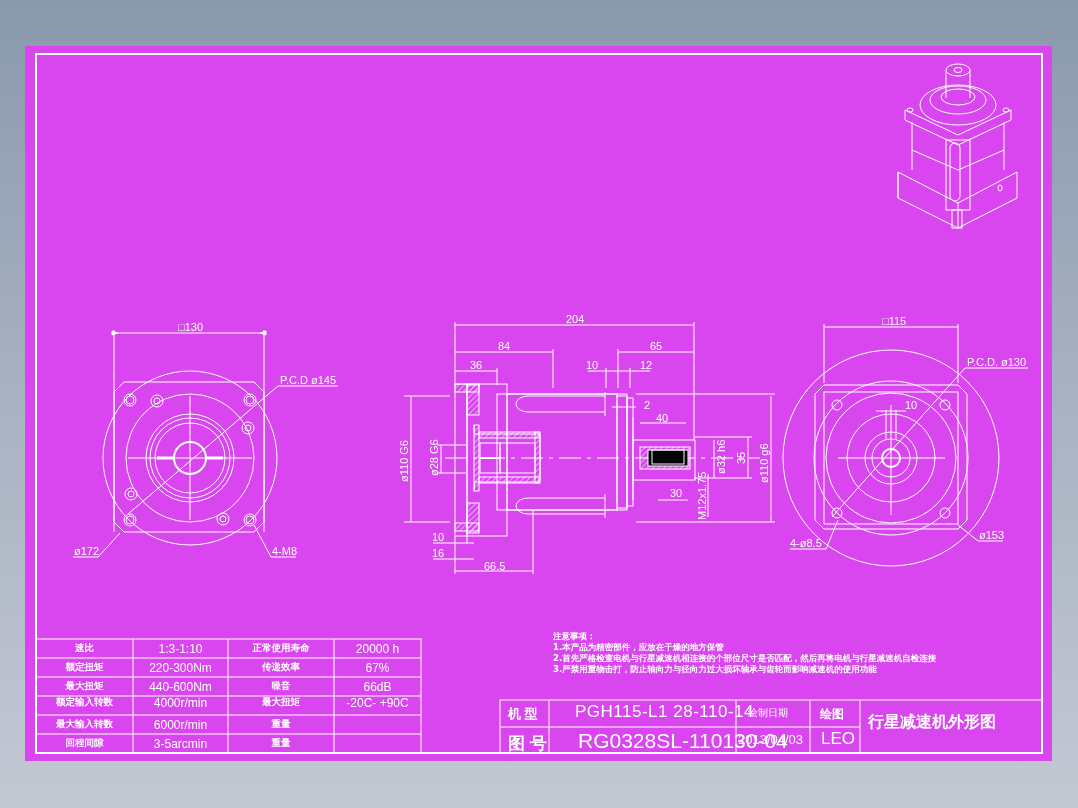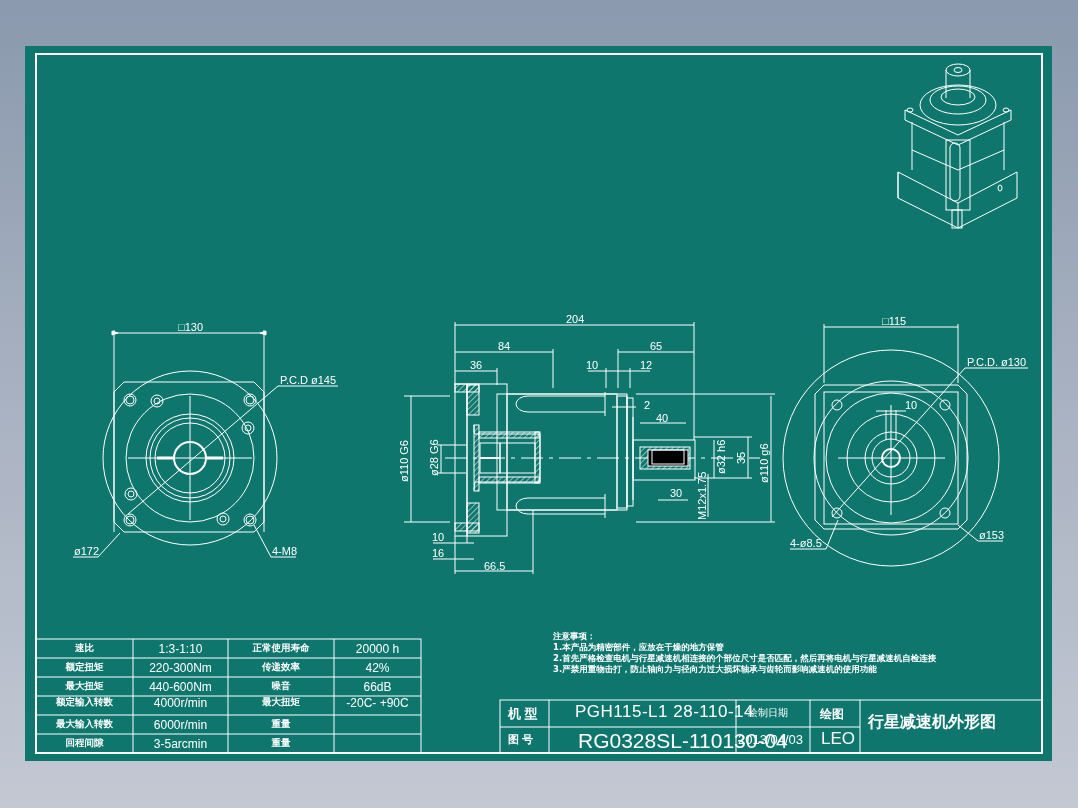--- a/index.html
+++ b/index.html
@@ -1,17 +1,17 @@
 <!DOCTYPE html>
 <html><head>
 <meta charset="utf-8">
 <style>
   html,body{margin:0;padding:0;}
   body{width:1078px;height:808px;background:linear-gradient(180deg,#8a99ad 0%,#a9b2c2 50%,#c3c8d3 100%);position:relative;overflow:hidden;font-family:"DejaVu Sans",sans-serif;}
-  #sheet{position:absolute;left:25px;top:46px;width:1027px;height:715px;background:#0f766e;}
+  #sheet{position:absolute;left:25px;top:46px;width:1027px;height:715px;background:#d946ef;}
   #draw{position:absolute;left:0;top:0;}
   .t{fill:#fff;font-family:"Liberation Sans Narrow","Liberation Sans",sans-serif;}
 </style>
 </head>
 <body>
 
 <div id="sheet">
 <svg id="draw" width="1027" height="715" viewBox="25 46 1027 715" xmlns="http://www.w3.org/2000/svg" stroke="#fff" fill="none" stroke-width="1">
 
   <rect x="36" y="54" width="1006" height="699" stroke-width="2"></rect>
@@ -246,21 +246,21 @@
         <div style="display: flex; height: 19px; align-items: center; color: rgb(255, 255, 255);">
           <div style="width: 97px; text-align: center; font-size: 9.5px; font-weight: bold; font-family: &quot;DejaVu Sans&quot;, sans-serif;">速比</div>
           <div style="width: 95px; text-align: center; font-size: 12px; font-family: &quot;Liberation Sans&quot;, sans-serif;">1:3-1:10</div>
           <div style="width: 106px; text-align: center; font-size: 9.5px; font-weight: bold; font-family: &quot;DejaVu Sans&quot;, sans-serif;">正常使用寿命</div>
           <div style="width: 87px; text-align: center; font-size: 12px; font-family: &quot;Liberation Sans&quot;, sans-serif;">20000 h</div>
         </div>
         <div style="display: flex; height: 19px; align-items: center; color: rgb(255, 255, 255);">
           <div style="width: 97px; text-align: center; font-size: 9.5px; font-weight: bold; font-family: &quot;DejaVu Sans&quot;, sans-serif;">额定扭矩</div>
           <div style="width: 95px; text-align: center; font-size: 12px; font-family: &quot;Liberation Sans&quot;, sans-serif;">220-300Nm</div>
           <div style="width: 106px; text-align: center; font-size: 9.5px; font-weight: bold; font-family: &quot;DejaVu Sans&quot;, sans-serif;">传递效率</div>
-          <div style="width: 87px; text-align: center; font-size: 12px; font-family: &quot;Liberation Sans&quot;, sans-serif;">42%</div>
+          <div style="width: 87px; text-align: center; font-size: 12px; font-family: &quot;Liberation Sans&quot;, sans-serif;">67%</div>
         </div>
         <div style="display: flex; height: 19px; align-items: center; color: rgb(255, 255, 255);">
           <div style="width: 97px; text-align: center; font-size: 9.5px; font-weight: bold; font-family: &quot;DejaVu Sans&quot;, sans-serif;">最大扭矩</div>
           <div style="width: 95px; text-align: center; font-size: 12px; font-family: &quot;Liberation Sans&quot;, sans-serif;">440-600Nm</div>
           <div style="width: 106px; text-align: center; font-size: 9.5px; font-weight: bold; font-family: &quot;DejaVu Sans&quot;, sans-serif;">噪音</div>
           <div style="width: 87px; text-align: center; font-size: 12px; font-family: &quot;Liberation Sans&quot;, sans-serif;">66dB</div>
         </div>
         <div style="display: flex; height: 19px; color: rgb(255, 255, 255);">
           <div style="width: 97px; text-align: center; font-size: 9.5px; font-weight: bold; font-family: &quot;DejaVu Sans&quot;, sans-serif;">额定输入转数</div>
           <div style="width: 95px; text-align: center; font-size: 12px; font-family: &quot;Liberation Sans&quot;, sans-serif;">4000r/min</div>
@@ -285,21 +285,21 @@
 <div style="position:absolute;left:528px;top:585px;color:#fff;font-size:8.5px;line-height:11px;font-weight:bold;font-family:'DejaVu Sans',sans-serif;">
   <div>注意事项：</div>
   <div>1.本产品为精密部件，应放在干燥的地方保管</div>
   <div>2.首先严格检查电机与行星减速机相连接的个部位尺寸是否匹配，然后再将电机与行星减速机自检连接</div>
   <div>3.严禁用重物击打，防止轴向力与径向力过大损坏轴承与齿轮而影响减速机的使用功能</div>
 </div>
 
 <div style="color:#fff;font-family:'Liberation Sans',sans-serif;">
   <div style="position:absolute;left:483px;top:659px;font-size:13px;font-weight:bold;">机 型</div>
   <div style="position:absolute;left:550px;top:656px;font-size:17px;letter-spacing:0.5px;">PGH115-L1 28-110-14</div>
-  <div style="position:absolute;left:483px;top:686px;font-size:11px;font-weight:bold;">图 号</div>
+  <div style="position:absolute;left:483px;top:686px;font-size:17px;font-weight:bold;">图 号</div>
   <div style="position:absolute;left:553px;top:683px;font-size:21px;">RG0328SL-110130-04</div>
   <div style="position:absolute;left:723px;top:660px;font-size:10px;font-weight:normal;">绘制日期</div>
   <div style="position:absolute;left:713px;top:686px;font-size:13px;">2013/04/03</div>
   <div style="position:absolute;left:795px;top:660px;font-size:12px;font-weight:bold;">绘图</div>
   <div style="position:absolute;left:796px;top:683px;font-size:17px;">LEO</div>
   <div style="position:absolute;left:843px;top:666px;font-size:16px;font-weight:bold;">行星减速机外形图</div>
 </div>
 </div>
 
 </body></html>

